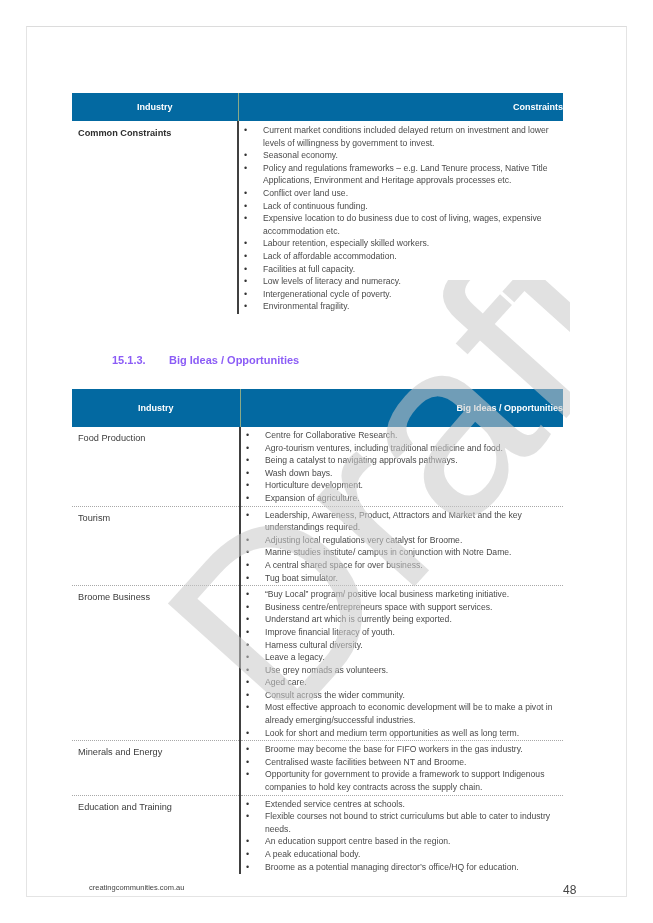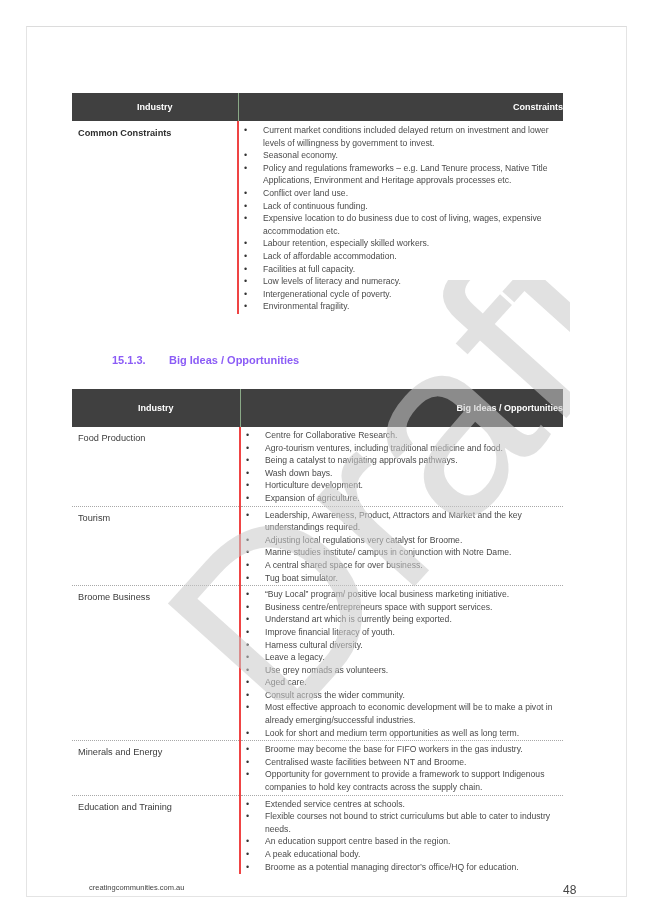--- a/index.html
+++ b/index.html
@@ -10,36 +10,36 @@
       border: 1px solid #e4e4e4; border-top-color: #dcdcdc;
     }
     table.doc-table {
       position: absolute; left: 72px; width: 491px;
       border-collapse: collapse; table-layout: fixed;
       font-size: 8.6px; line-height: 12.6px;
     }
     .t1 { top: 93px; }
     .t2 { top: 389px; }
     table.doc-table th {
-      background: #404040; color: #ffffff; font-weight: bold;
+      background: #0369a1; color: #ffffff; font-weight: bold;
       font-size: 9px; text-align: center; vertical-align: middle;
       border-right: 1px solid #8aa987;
     }
     .t1 th { height: 28px; }
     .t2 th { height: 38px; }
     table.doc-table th:last-child { border-right: none; text-align: right; }
     .col-ind { width: 166px; }
     .t2 .col-ind { width: 168px; }
     td.ind {
       vertical-align: top; padding: 5px 6px 0 6px;
       font-size: 9.2px; color: #3c3c3c;
     }
     td.ind.bold { font-weight: bold; color: #2e2e2e; padding-top: 6px; }
     td.items {
-      vertical-align: top; border-left: 2px solid #ef4444;
+      vertical-align: top; border-left: 2px solid #404040;
       padding: 2px 0 1px 0;
       margin-top: 8px;
     }
     tr.row td { border-top: 1px dotted #a8a8a8; }
     tr.row:first-of-type td { border-top: none; }
     ul.bullets { list-style: none; }
     ul.bullets li {
       position: relative; padding-left: 24px; padding-right: 4px; color: #4a4a4a;
     }
     ul.bullets li::before {

